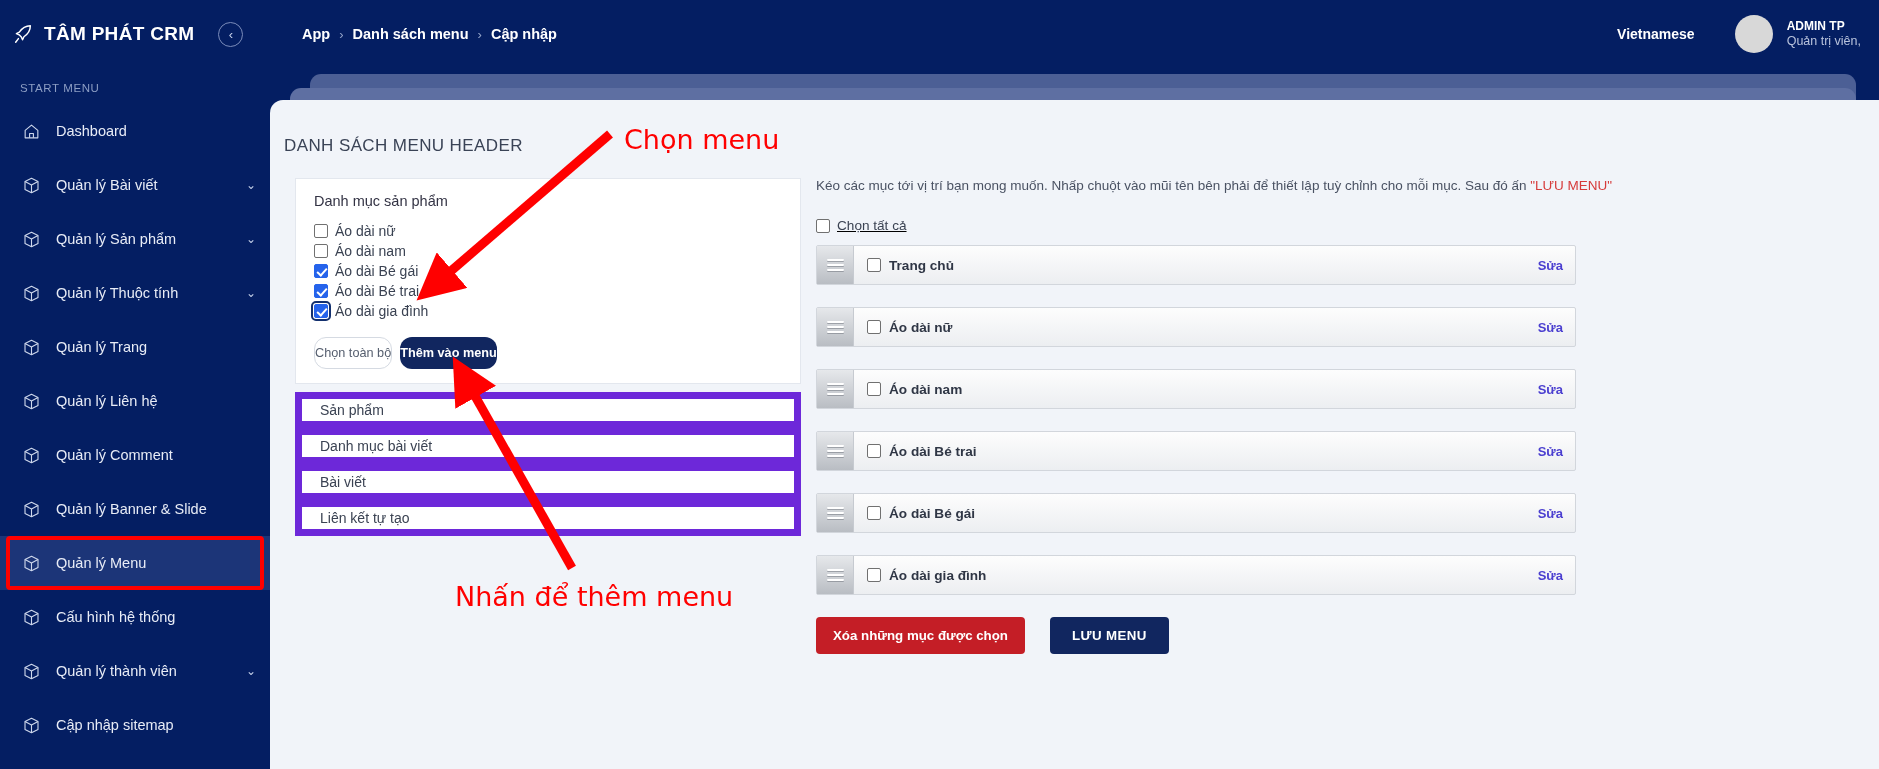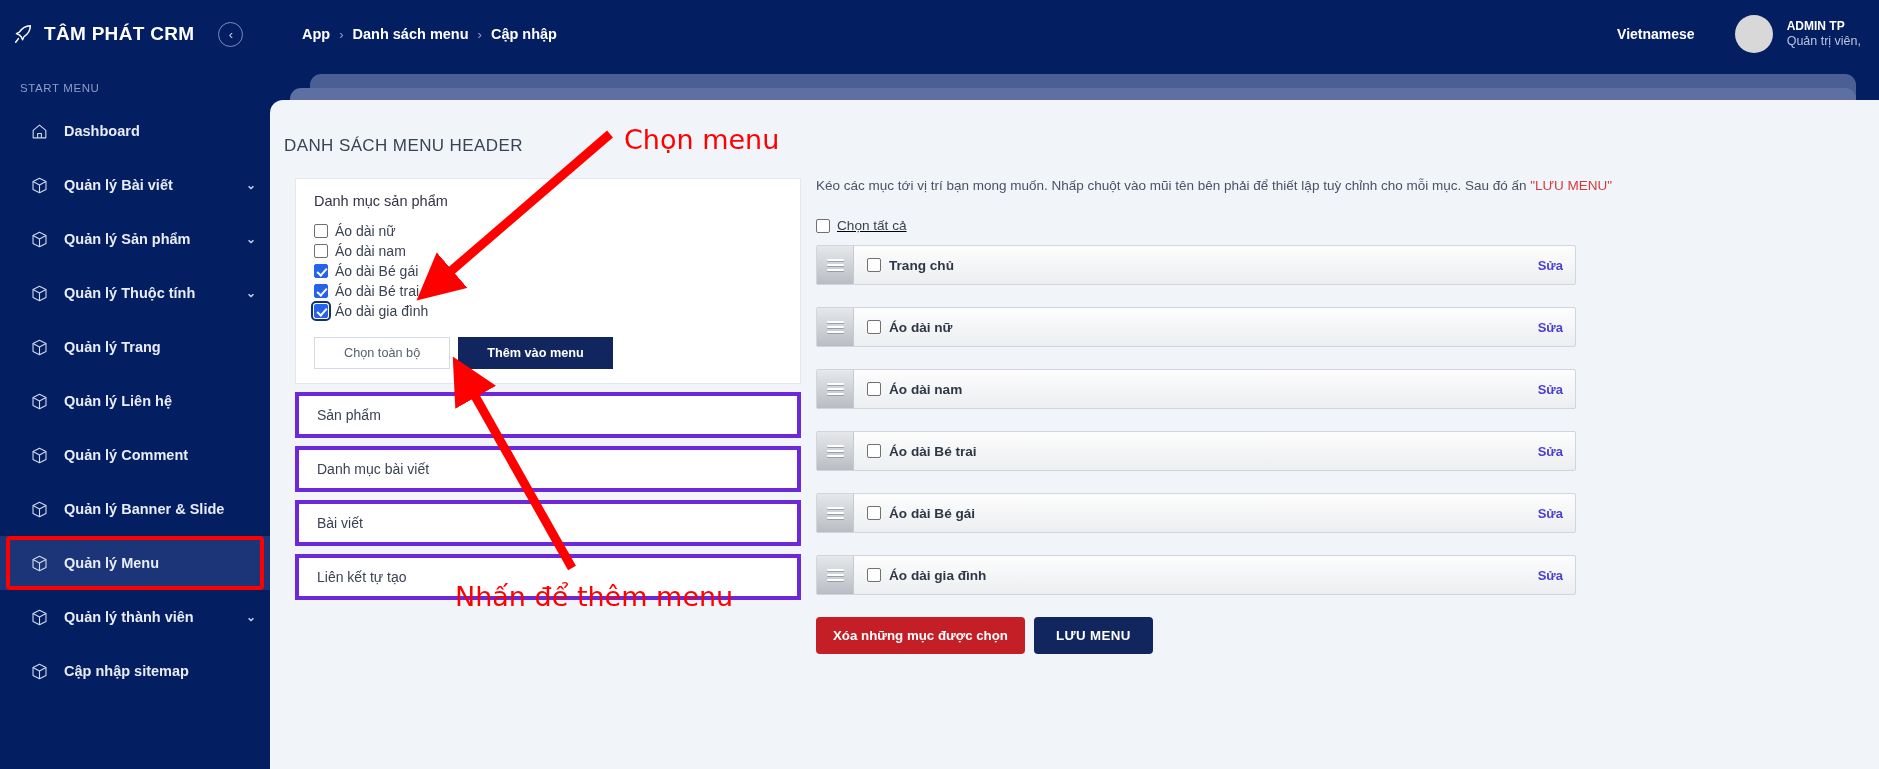--- a/index.html
+++ b/index.html
@@ -39,22 +39,22 @@
     color: #c8d2ea; font-size: 13px; line-height: 1;
     cursor: pointer;
   }
   .section-label {
     color: #8d9ec4; font-size: 11.5px; letter-spacing: .6px;
     padding: 14px 0 10px 20px; text-transform: uppercase;
   }
   .nav-item {
     position: relative;
     display: flex; align-items: center;
-    height: 54px; padding-left: 28px; padding-right: 14px;
-    color: #e8ecf6; font-size: 14.5px; font-weight: bold;
+    height: 54px; padding-left: 20px; padding-right: 14px;
+    color: #e8ecf6; font-size: 14.5px; font-weight: normal;
     cursor: pointer; white-space: nowrap;
   }
   .nav-item .nav-ico {
     width: 22px; flex: 0 0 22px; display: flex; align-items: center;
     justify-content: center; color: #cfd8ec;
   }
   .nav-item .nav-label { margin-left: 14px; }
   .nav-item .chev {
     margin-left: auto; color: #c2cde6; font-size: 12px; line-height: 1;
   }
@@ -164,30 +164,30 @@
   .chk-label {
     margin-left: 7px; font-size: 14px; color: #3a4252;
     white-space: nowrap;
   }
   .acc-btns {
     display: flex; gap: 8px; padding: 16px 18px 0 18px;
   }
   .btn {
     border: none; cursor: pointer; font-size: 12.7px;
     font-family: "Liberation Sans", sans-serif;
-    border-radius: 0; padding: 8px 29px; white-space: nowrap;
+    border-radius: 12px; padding: 8px 0; white-space: nowrap;
   }
   .btn-light {
     background: #fff; color: #555e6e; border: 1px solid #d5dae2;
   }
   .btn-navy { background: #11265f; color: #fff; font-weight: bold; }
   .acc-closed {
-    background: #fff; border: 4px solid #6d28d9;
-    height: 46px; display: flex; align-items: center;
-    padding-left: 18px; cursor: pointer; margin-bottom: 8px;
+    background: #fff; border: 7px solid #6d28d9;
+    height: 36px; display: flex; align-items: center;
+    padding-left: 18px; cursor: pointer; 
   }
   .acc-closed span { font-size: 14px; color: #3a4252; }
 
   
   .right-panel {
     position: absolute; left: 546px; top: 78px;
     width: 1030px;
   }
   .hint {
     font-size: 13.5px; color: #4a5263; white-space: nowrap;
@@ -222,21 +222,21 @@
     flex: 1; display: flex; align-items: center; padding: 0 12px 0 13px;
   }
   .mrow .mlabel {
     margin-left: 8px; font-size: 13.6px; color: #2f3645; font-weight: bold;
     white-space: nowrap;
   }
   .mrow .edit {
     margin-left: auto; color: #4b3fd0; font-size: 13px; font-weight: bold;
     cursor: pointer;
   }
-  .bottom-btns { display: flex; gap: 9px; margin-top: 11px; }
+  .bottom-btns { display: flex; gap: 25px; margin-top: 11px; }
   .btn-red {
     background: #c41e26; color: #fff; font-weight: bold;
     font-size: 13.3px; padding: 11px 17px; border-radius: 4px;
   }
   .btn-navy-lg {
     background: #11265f; color: #fff; font-weight: bold;
     font-size: 13.3px; padding: 11px 22px; border-radius: 4px;
     letter-spacing: .4px;
   }
 
@@ -356,20 +356,30 @@
         <div class="nav-item active">
           <span class="nav-ico">
             <svg width="19" height="19" viewBox="0 0 24 24" fill="none" stroke="currentColor" stroke-width="1.4" stroke-linejoin="round">
               <path d="M12 2.8 20.2 7v10L12 21.2 3.8 17V7z"></path>
               <path d="M3.8 7 12 11.4 20.2 7"></path>
               <path d="M12 11.4v9.8"></path>
             </svg>
           </span>
           <span class="nav-label">Quản lý Menu</span>
           <span class="nav-highlight"></span>
+        </div>
+        <div class="nav-item">
+          <span class="nav-ico">
+            <svg width="19" height="19" viewBox="0 0 24 24" fill="none" stroke="currentColor" stroke-width="1.4" stroke-linejoin="round">
+              <path d="M12 2.8 20.2 7v10L12 21.2 3.8 17V7z"></path>
+              <path d="M3.8 7 12 11.4 20.2 7"></path>
+              <path d="M12 11.4v9.8"></path>
+            </svg>
+          </span>
+          <span class="nav-label">Cấu hình hệ thống</span>
         </div>
         <div class="nav-item">
           <span class="nav-ico">
             <svg width="19" height="19" viewBox="0 0 24 24" fill="none" stroke="currentColor" stroke-width="1.4" stroke-linejoin="round">
               <path d="M12 2.8 20.2 7v10L12 21.2 3.8 17V7z"></path>
               <path d="M3.8 7 12 11.4 20.2 7"></path>
               <path d="M12 11.4v9.8"></path>
             </svg>
           </span>
           <span class="nav-label">Quản lý thành viên</span>

